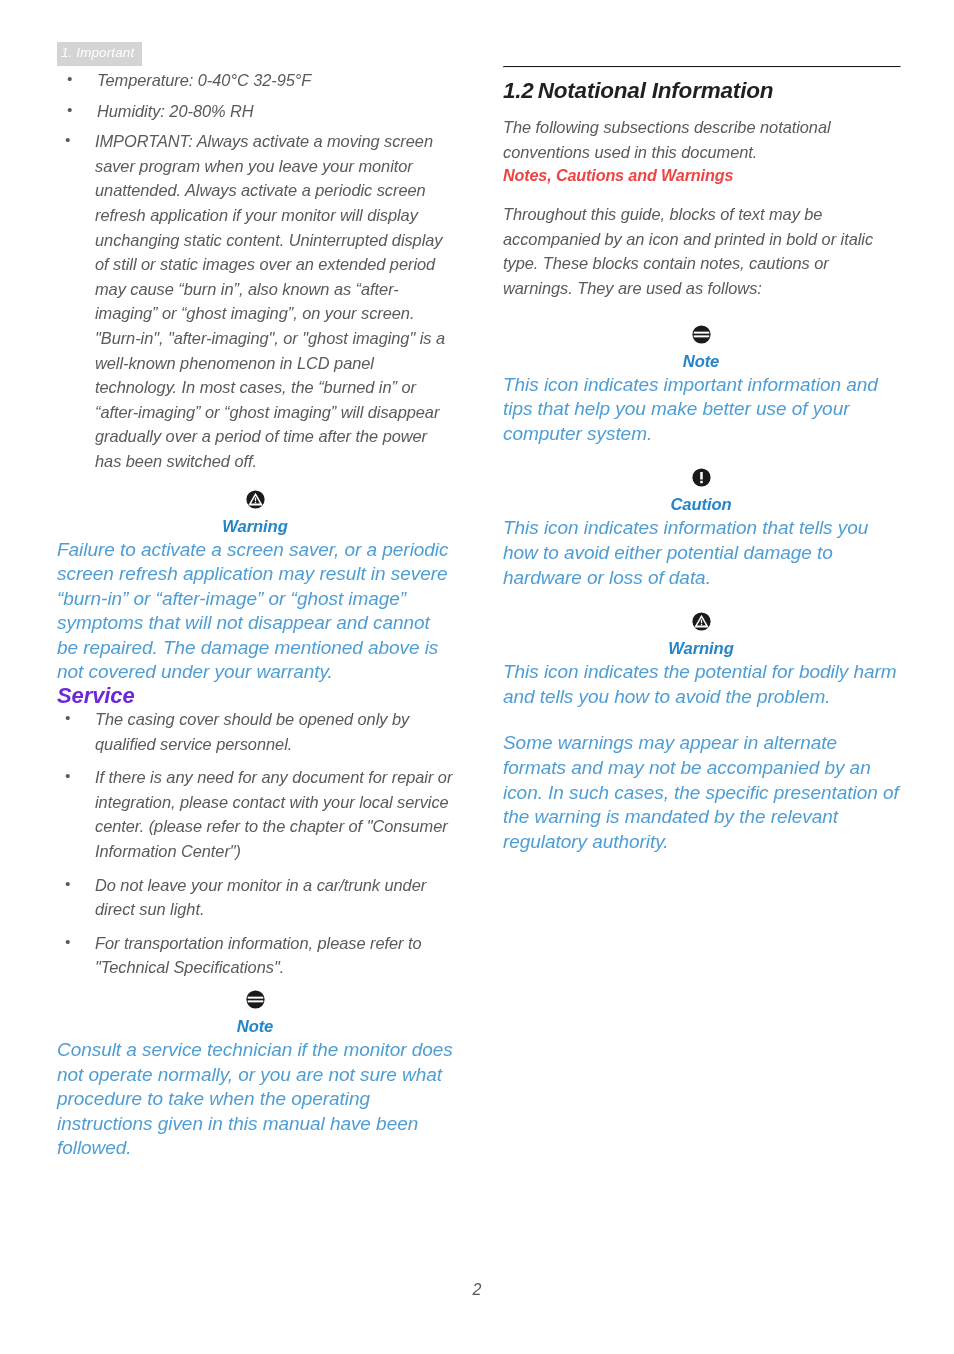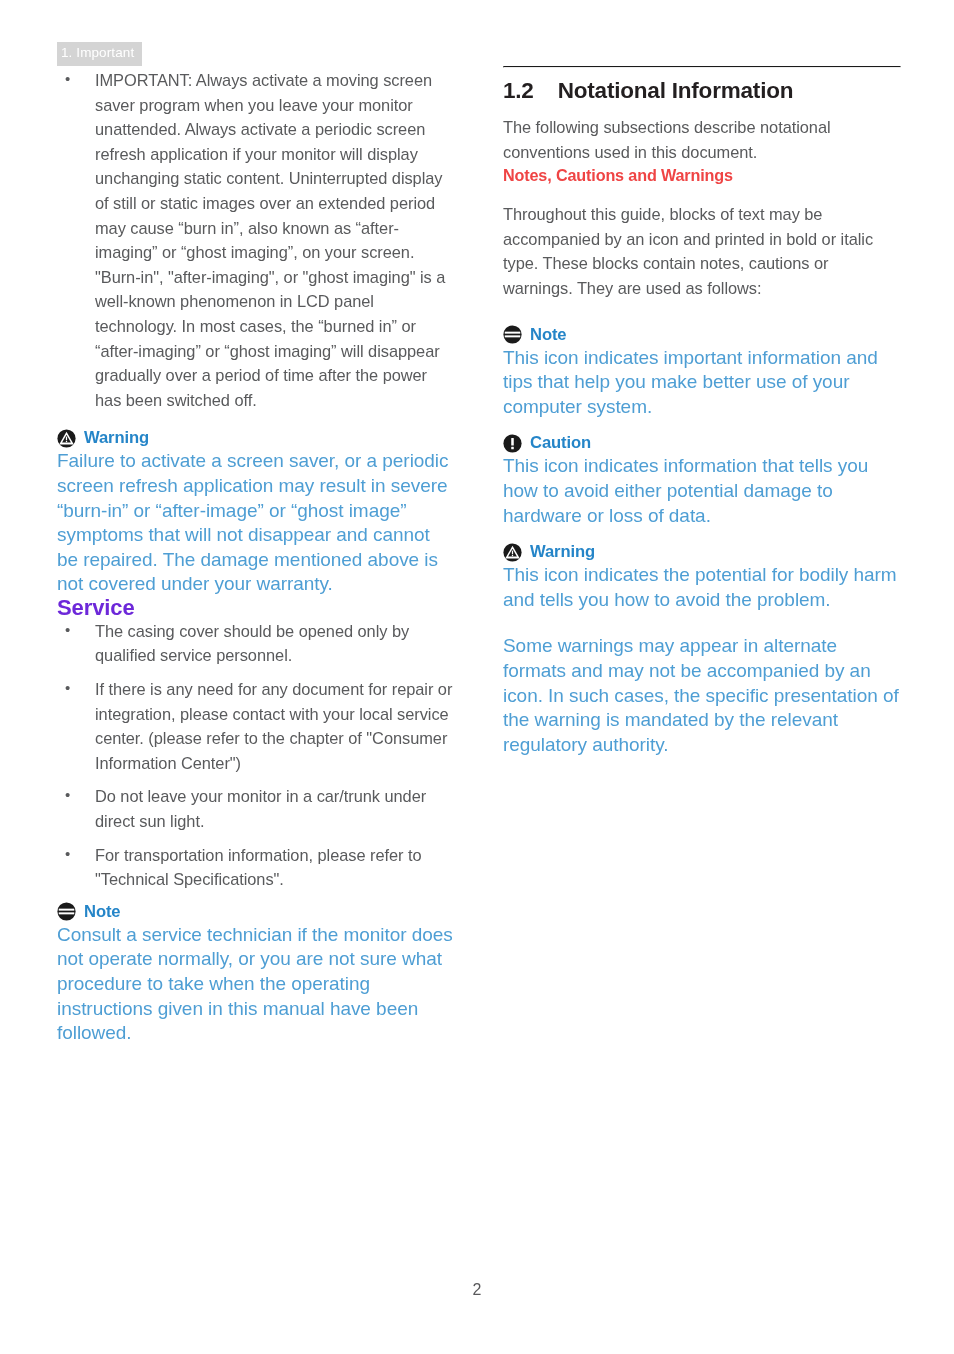--- a/index.html
+++ b/index.html
@@ -13,20 +13,21 @@
     position: relative;
     font-family: "Liberation Sans", sans-serif;
     color: #59595b;
     -webkit-font-smoothing: antialiased;
   }
   .page {
     position: absolute;
     inset: 0;
     width: 954px;
     height: 1298px;
+    font-style: italic;
   }
 
   
   .running-header {
     position: absolute;
     left: 57px;
     top: 42px;
     background: #d4d4d4;
     color: #ffffff;
     font-size: 13.5px;
@@ -99,21 +100,21 @@
     margin: 0;
   }
   h1.section-title {
     margin: 9px 0 0 0;
     font-size: 22.5px;
     line-height: 28px;
     font-weight: bold;
     color: #231f20;
     letter-spacing: -0.2px;
   }
-  h1.section-title .num { margin-right: 24px; }
+  h1.section-title .num { margin-right: 4px; }
 
   h2.sub-title {
     margin: 0;
     font-size: 16.2px;
     line-height: 22px;
     font-weight: bold;
     color: #ef4444;
     letter-spacing: -0.15px;
   }
 
@@ -125,20 +126,21 @@
     color: #6d28d9;
     letter-spacing: -0.1px;
   }
 
   
   .admon-head {
     display: flex;
     align-items: center;
     gap: 8px;
     margin: 0 0 1px 0;
+    flex-direction: column;
   }
   .admon-head .label {
     font-size: 16.6px;
     font-weight: bold;
     color: #2585c8;
     letter-spacing: -0.1px;
   }
   .admon-body {
     font-size: 19px;
     line-height: 24.6px;
@@ -151,21 +153,21 @@
     display: inline-block;
     width: 19px;
     height: 19px;
     flex: 0 0 19px;
     line-height: 0;
   }
   .icon svg { display: block; }
   .mt8  { margin-top: 16px; }
   .mt10 { margin-top: 10px; }
   .mt16 { margin-top: 16px; }
-  .mt22 { margin-top: 14px; }
+  .mt22 { margin-top: 22px; }
   .mt24 { margin-top: 24px; }
   .mt26 { margin-top: 26px; }
 
   
   .page-number {
     position: absolute;
     left: 0;
     top: 1281px;
     width: 954px;
     text-align: center;
@@ -175,20 +177,24 @@
 </style>
 </head>
 <body>
 
 <div class="page">
 
   <div class="running-header">1. Important</div>
 
   <div class="col-left">
 
+    <ul class="bullets indent sub-list">
+      <li>Temperature: 0-40°C 32-95°F</li>
+      <li>Humidity: 20-80% RH</li>
+    </ul>
 
     <ul class="bullets mt8">
       <li>
         <span>IMPORTANT: Always activate a moving screen saver program when you leave your monitor unattended. Always activate a periodic screen refresh application if your monitor will display unchanging static content. Uninterrupted display of still or static images over an extended period may cause “burn in”, also known as “after-imaging” or “ghost imaging”, on your screen.</span><br>
         <span>"Burn-in", "after-imaging", or "ghost imaging" is a well-known phenomenon in LCD panel technology. In most cases, the “burned in” or “after-imaging” or “ghost imaging” will disappear gradually over a period of time after the power has been switched off.</span>
       </li>
     </ul>
 
     <div class="mt16">
       <div class="admon-head">

